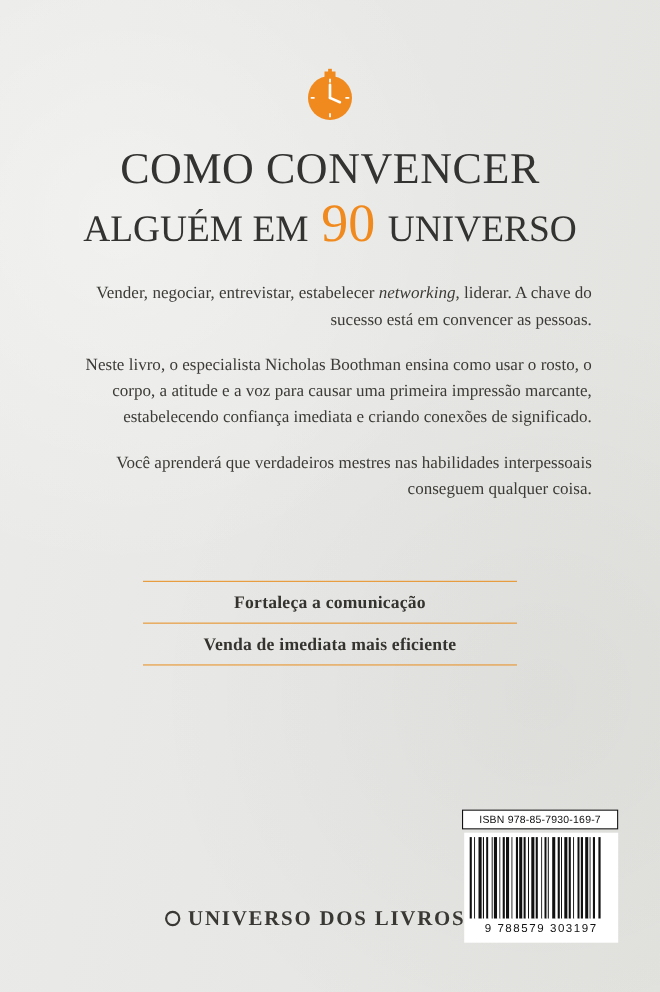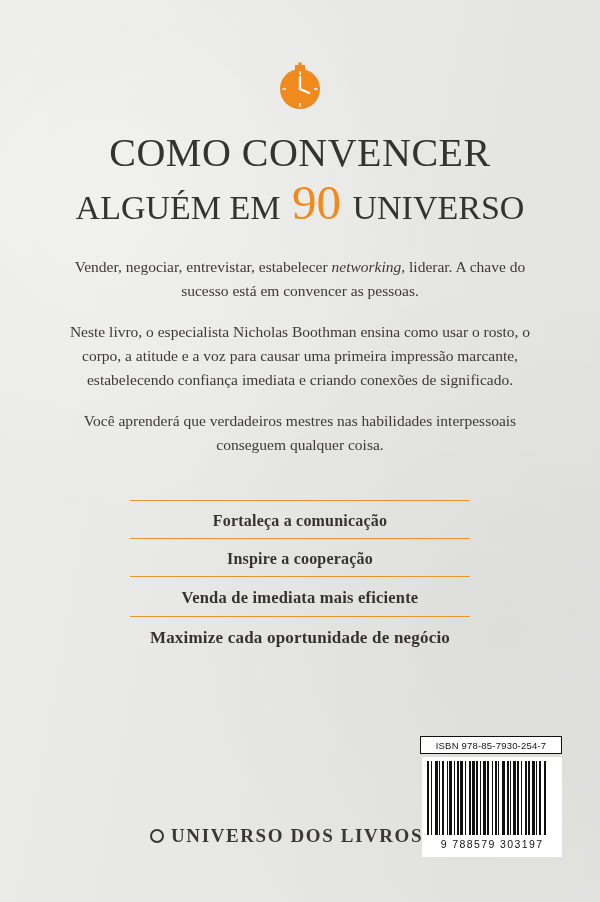--- a/index.html
+++ b/index.html
@@ -73,28 +73,29 @@
     top: 255px;
     left: 62px;
     width: 476px;
     text-align: center;
     color: #3c3a36;
   }
   .copy p {
     margin: 0 0 17px 0;
     font-size: 15.5px;
     line-height: 1.55;
+    text-align: right;
   }
   .copy p.last { margin-bottom: 0; }
   .copy em { font-style: italic; }
 
   
   .bullets {
     position: absolute;
-    top: 500px;
+    top: 528px;
     left: 0;
     width: 600px;
   }
   .bullet-row {
     position: relative;
     width: 340px;
     margin: 0 auto;
     text-align: center;
     padding: 7px 0 8px 0;
   }
@@ -232,33 +233,28 @@
     <p class="last">Você aprenderá que verdadeiros mestres nas habilidades interpessoais conseguem qualquer coisa.</p>
   </div>
 
   <div class="bullets">
     <div class="bullet-row">
       <span class="rule"></span>
       <span class="label">Fortaleça a comunicação</span>
     </div>
     <div class="bullet-row">
       <span class="rule"></span>
-      <span class="label">Inspire a cooperação</span>
-    </div>
-    <div class="bullet-row">
-      <span class="rule"></span>
       <span class="label">Venda de imediata mais eficiente</span>
     </div>
     <div class="bullet-row">
       <span class="rule"></span>
-      <span class="label">Maximize cada oportunidade de negócio</span>
     </div>
   </div>
 
-  <div class="isbn-box">ISBN 978-85-7930-254-7</div>
+  <div class="isbn-box">ISBN 978-85-7930-169-7</div>
 
   <div class="barcode">
     <div class="bars">
       <i style="width:2px"></i>
         <i style="width:2px;background:#fff"></i>
         <i style="width:1px"></i>
         <i style="width:3px;background:#fff"></i>
       <i style="width:3px"></i>
         <i style="width:1px;background:#fff"></i>
         <i style="width:1px"></i>

